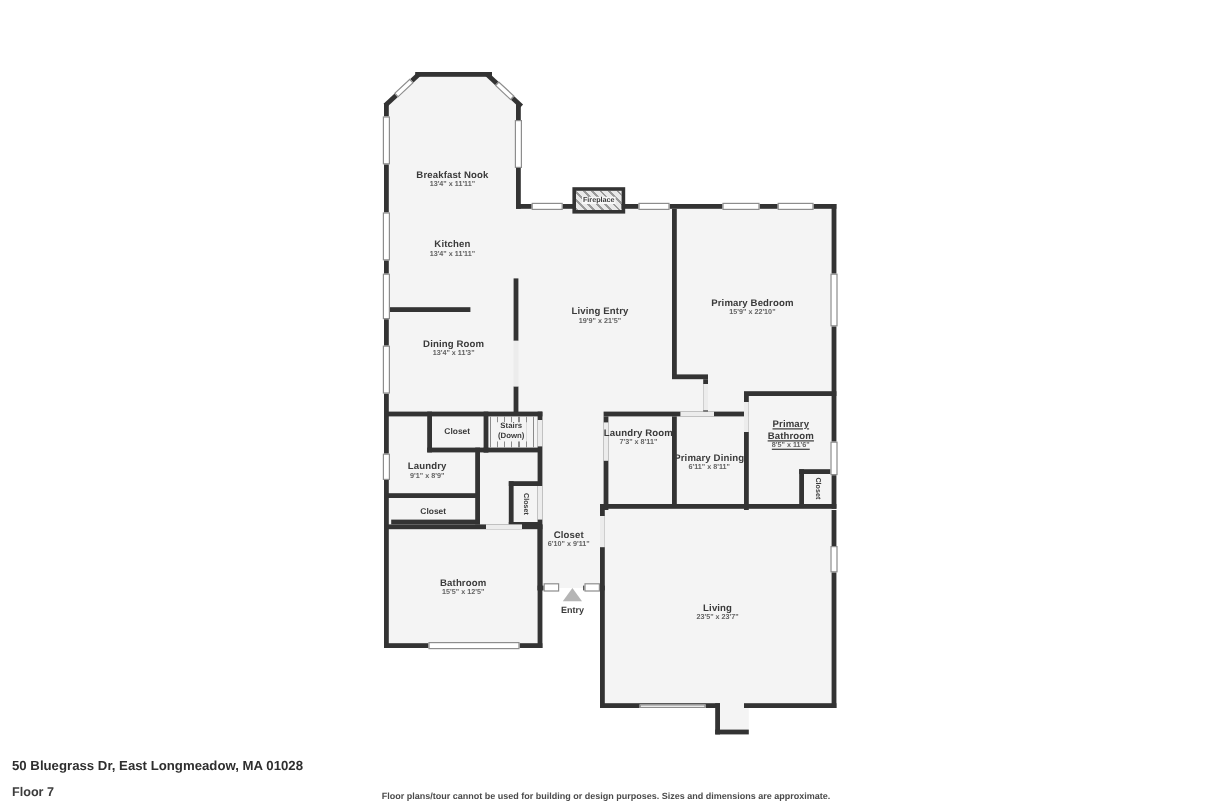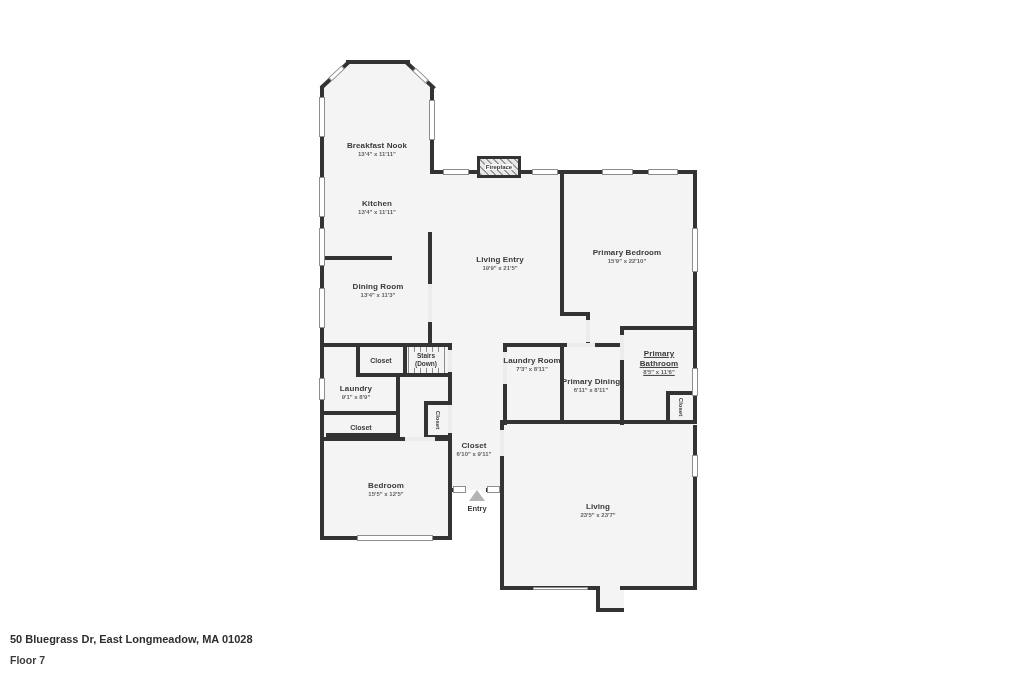--- a/index.html
+++ b/index.html
@@ -173,24 +173,25 @@
   </div>
   <div class="room" style="left:659px;top:362px;text-decoration:underline;">
     <div class="rname wrap">Primary Bathroom</div>
     <div class="rdims">8'5" x 11'6"</div>
   </div>
   <div class="room" style="left:474px;top:449px;">
     <div class="rname">Closet</div>
     <div class="rdims">6'10" x 9'11"</div>
   </div>
   <div class="room" style="left:386px;top:489px;">
-    <div class="rname">Bedroom</div>
+    <div class="rname">Bathroom</div>
     <div class="rdims">15'5" x 12'5"</div>
   </div>
   <div class="room" style="left:598px;top:510px;">
     <div class="rname">Living</div>
     <div class="rdims">23'5" x 23'7"</div>
   </div>
 
   <div class="footer-address">50 Bluegrass Dr, East Longmeadow, MA 01028</div>
   <div class="footer-floor">Floor 7</div>
+  <div class="footer-disclaimer">Floor plans/tour cannot be used for building or design purposes. Sizes and dimensions are approximate.</div>
 
 </div>
 
 </body></html>

